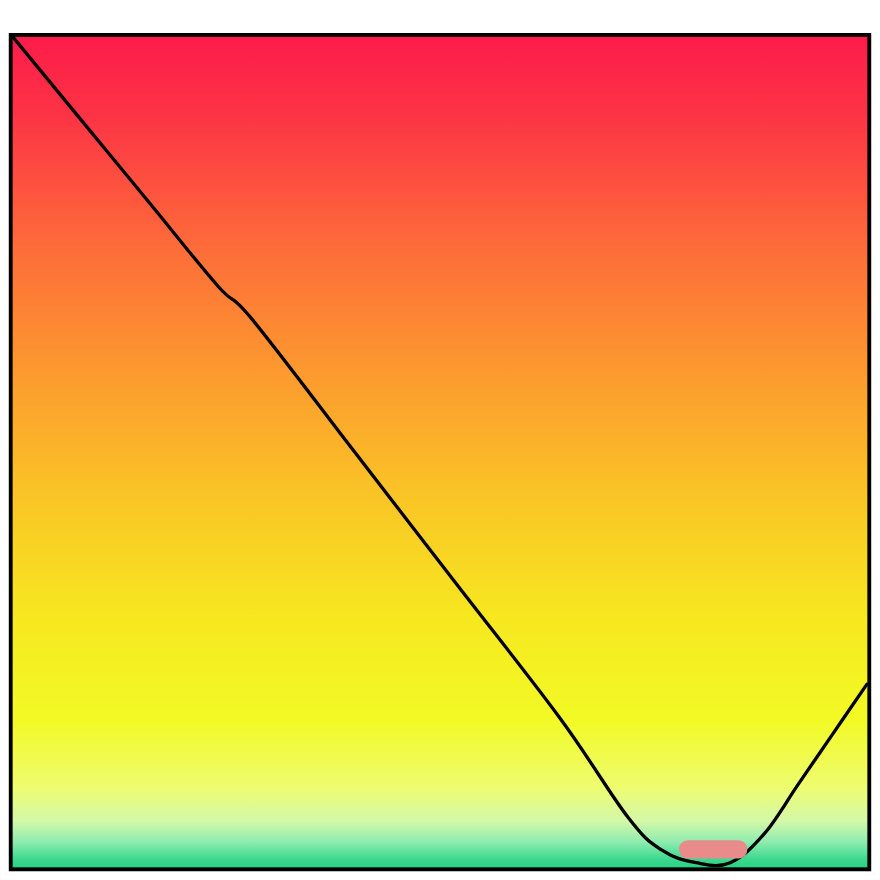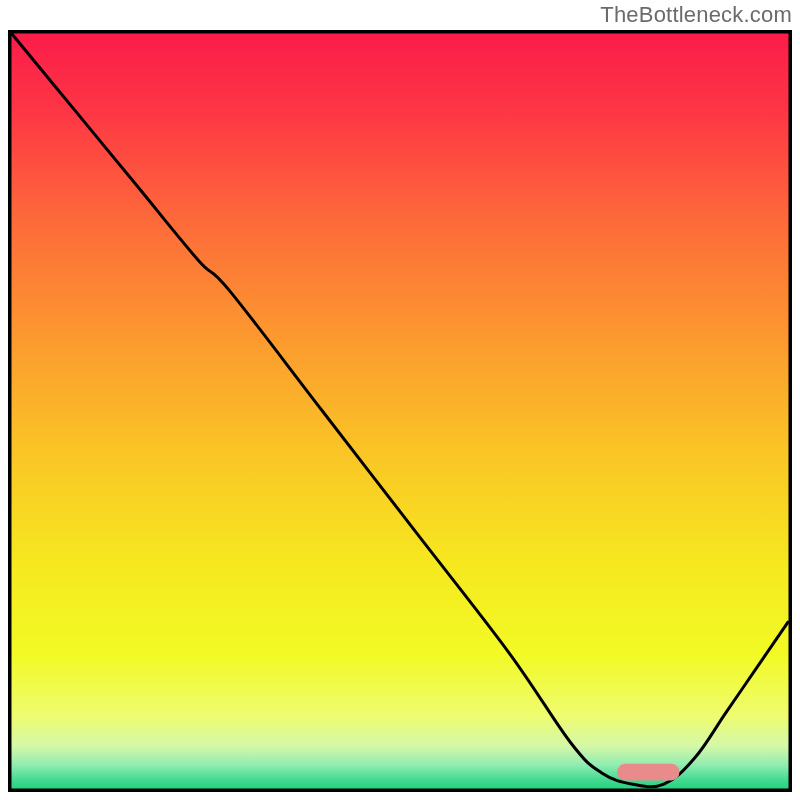--- a/index.html
+++ b/index.html
@@ -29,21 +29,20 @@
     top: 30px;
     left: 8px;
     width: 784px;
     height: 762px;
   }
 </style>
 </head>
 <body>
 <div class="container">
 
-  <div class="watermark">TheBottleneck.com</div>
 
   <svg class="chart" viewBox="0 0 784 762" preserveAspectRatio="none">
     <defs>
       <linearGradient id="bg-grad" x1="0" y1="0" x2="0" y2="1">
 
       <stop offset="0%" stop-color="#fc1b4a"></stop>
           <stop offset="10%" stop-color="#fd3445"></stop>
           <stop offset="25%" stop-color="#fd6a3a"></stop>
           <stop offset="40%" stop-color="#fc982f"></stop>
           <stop offset="55.00000000000001%" stop-color="#fac426"></stop>

